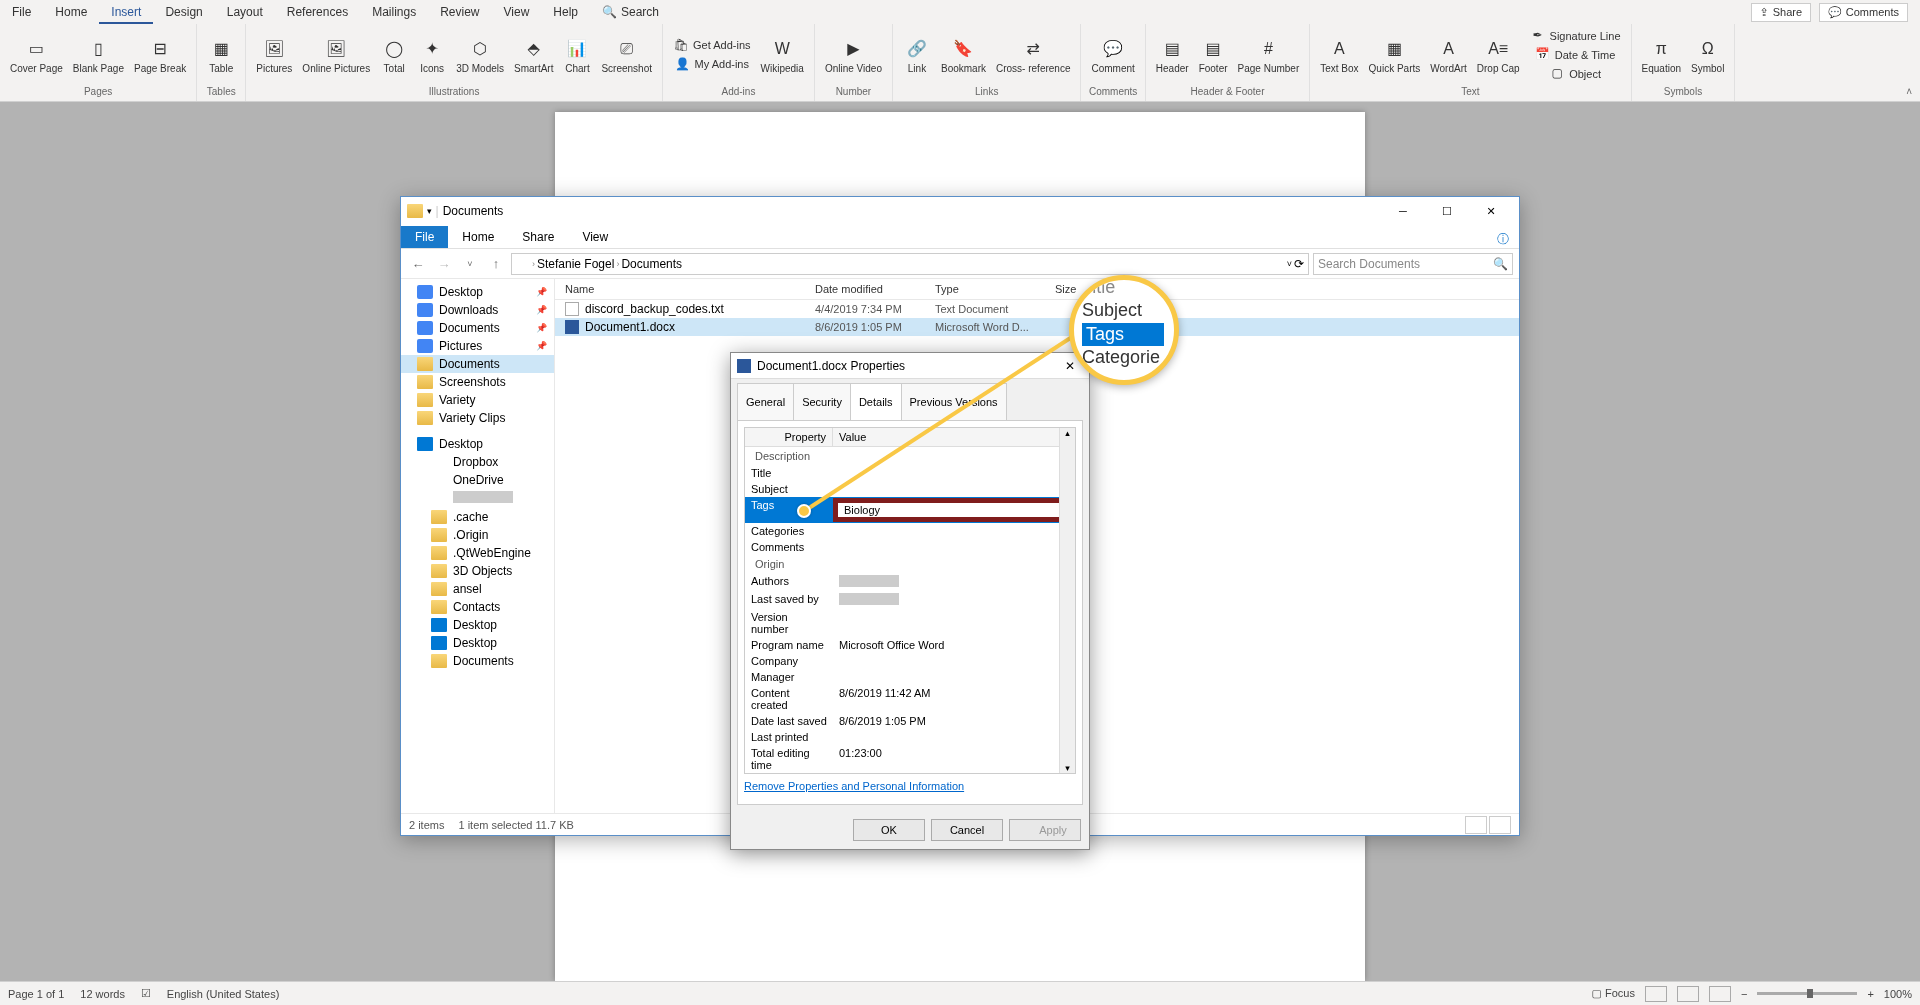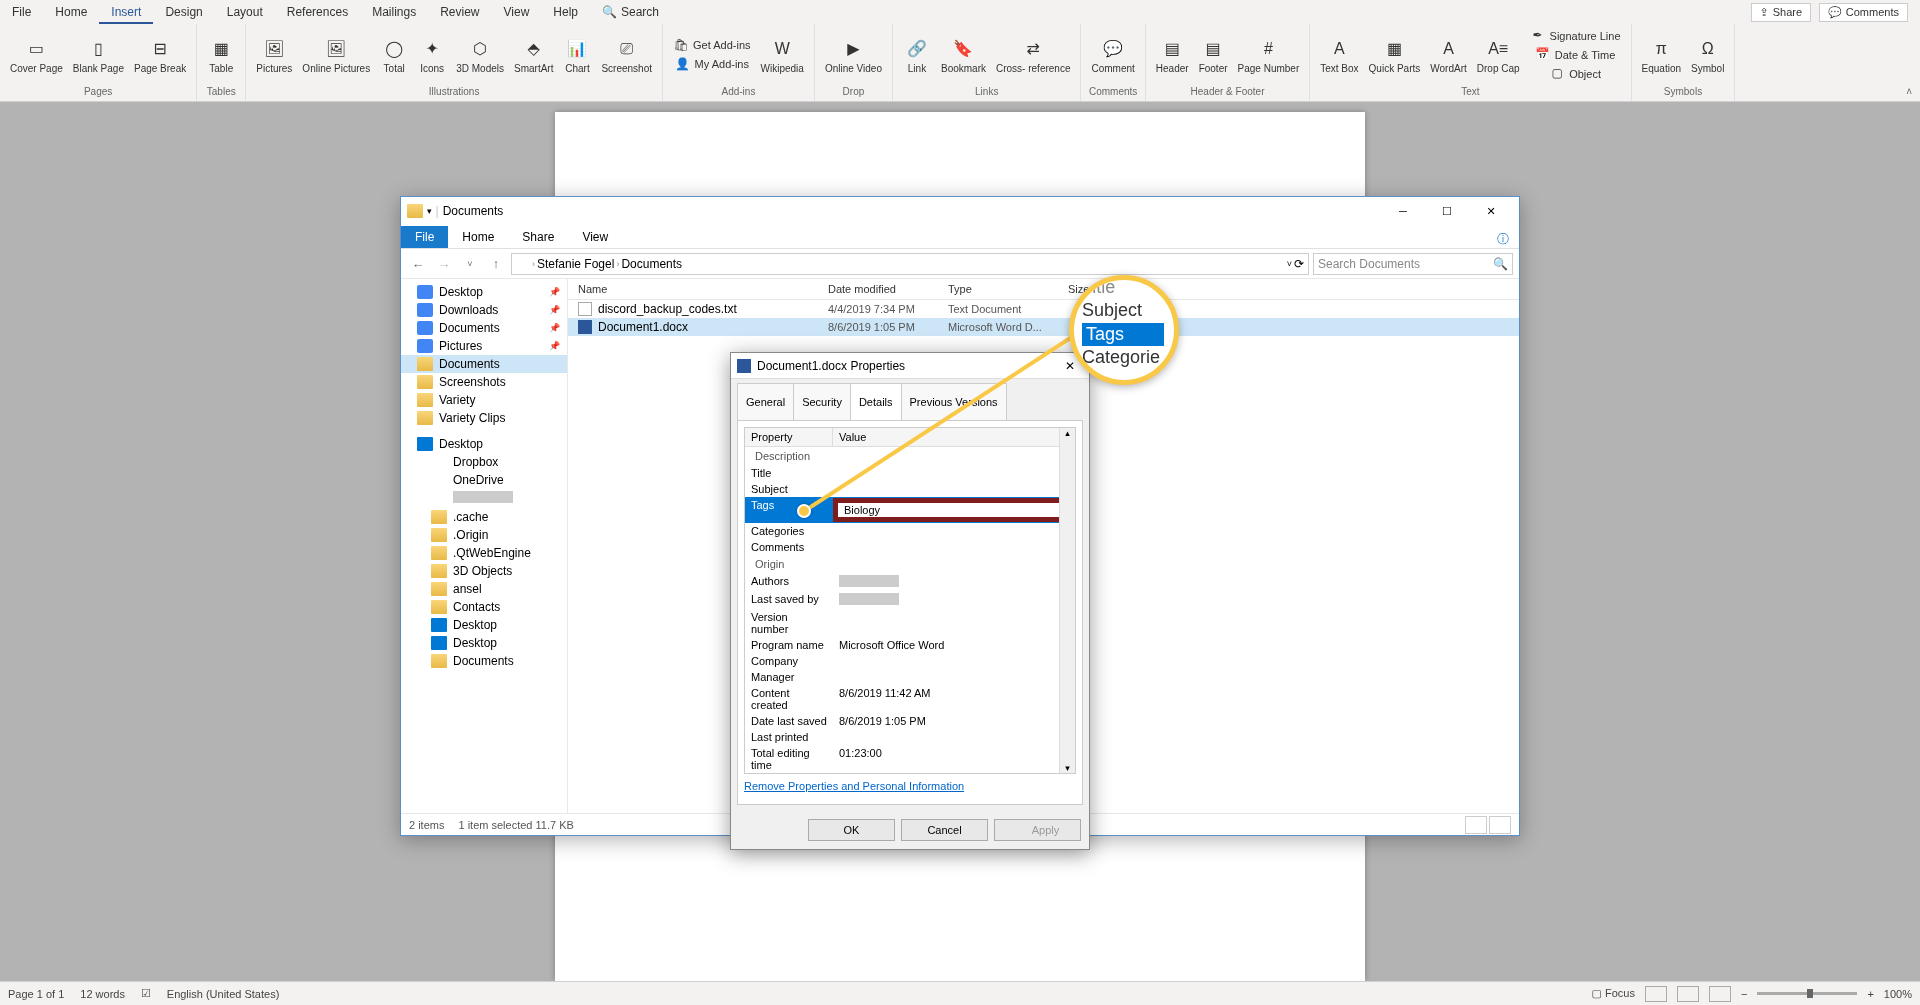--- a/index.html
+++ b/index.html
@@ -36,21 +36,21 @@
 .explorer-tabs { height: 24px; background: #fff; display: flex; align-items: flex-end; font-size: 12px; border-bottom: 1px solid #e0e0e0; }
 .explorer-tabs .etab { padding: 4px 14px; }
 .explorer-tabs .etab.file { background: #1979ca; color: #fff; }
 .explorer-tabs .help-ico { margin-left: auto; padding-right: 10px; color: #1979ca; }
 .explorer-addr { height: 30px; display: flex; align-items: center; padding: 0 6px; gap: 4px; border-bottom: 1px solid #e8e8e8; }
 .explorer-addr .navbtn { width: 22px; text-align: center; color: #666; font-size: 13px; }
 .explorer-addr .breadcrumb { flex: 1; border: 1px solid #ccc; height: 22px; display: flex; align-items: center; font-size: 12px; padding: 0 4px; gap: 2px; }
 .explorer-addr .breadcrumb .sep { color: #888; font-size: 9px; }
 .explorer-addr .search-box { width: 200px; border: 1px solid #ccc; height: 22px; font-size: 12px; padding: 0 4px; display: flex; align-items: center; justify-content: space-between; color: #888; }
 .explorer-body { display: flex; height: calc(100% - 28px - 24px - 30px - 22px); }
-.explorer-nav { width: 167px; border-right: 1px solid #e8e8e8; overflow-y: auto; font-size: 12px; padding: 4px 0; }
+.explorer-nav { width: 154px; border-right: 1px solid #e8e8e8; overflow-y: auto; font-size: 12px; padding: 4px 0; }
 .explorer-nav .nav-item { display: flex; align-items: center; gap: 6px; padding: 2px 6px 2px 16px; }
 .explorer-nav .nav-item.indent { padding-left: 30px; }
 .explorer-nav .nav-item.selected { background: #cde6f7; }
 .explorer-nav .nav-item .ico { width: 16px; height: 14px; }
 .explorer-nav .nav-item .ico.folder { background: linear-gradient(#f9d679, #e8b947); border-radius: 1px; }
 .explorer-nav .nav-item .ico.blue { background: #4285f4; border-radius: 2px; }
 .explorer-nav .nav-item .ico.cloud { color: #0078d4; font-size: 12px; }
 .explorer-nav .nav-item .ico.green { color: #00a300; font-size: 12px; }
 .explorer-nav .nav-item .ico.monitor { background: #0078d4; border-radius: 1px; }
 .explorer-nav .sep { height: 8px; }
@@ -73,33 +73,33 @@
 
 
 .props { position: absolute; left: 730px; top: 352px; width: 360px; background: #f0f0f0; border: 1px solid #888; box-shadow: 0 4px 20px rgba(0,0,0,0.4); }
 .props-title { height: 26px; background: #fff; display: flex; align-items: center; padding: 0 6px; font-size: 12px; gap: 6px; border-bottom: 1px solid #ddd; }
 .props-title .close { margin-left: auto; padding: 0 8px; }
 .props-tabs { display: flex; padding: 4px 6px 0; font-size: 11px; }
 .props-tabs .ptab { padding: 12px 8px; border: 1px solid #ccc; background: #f8f8f8; border-bottom: none; margin-right: -1px; position: relative; }
 .props-tabs .ptab.active { background: #fff; z-index: 2; }
 .props-body { margin: 0 6px 6px; border: 1px solid #ccc; background: #fff; padding: 6px; }
 .props-table { border: 1px solid #ccc; font-size: 11px; position: relative; }
-.props-table .thead { display: flex; background: #f5f5f5; border-bottom: 1px solid #ddd; }
+.props-table .thead { display: flex; background: #f5f5f5; border-bottom: 1px solid #ddd; text-align: right; }
 .props-table .th { padding: 3px 6px; }
 .props-table .th.prop { width: 88px; border-right: 1px solid #ddd; }
 .props-table .group-hdr { padding: 3px 10px; color: #555; }
 .props-table .prow { display: flex; padding: 1px 0; }
 .props-table .pcell-label { width: 88px; padding: 1px 6px; }
 .props-table .pcell-value { flex: 1; padding: 1px 6px; }
 .props-table .prow.sel { background: #0078d4; color: #fff; }
 .props-table .prow.sel .pcell-value { background: #fff; color: #000; border: 5px solid #7f1d1d; }
 .props-table .scroll { position: absolute; right: 0; top: 0; bottom: 0; width: 16px; background: #f0f0f0; border-left: 1px solid #ddd; display: flex; flex-direction: column; font-size: 9px; align-items: center; }
 .props-link { color: #0066cc; font-size: 11px; padding: 6px 0; text-decoration: underline; cursor: pointer; }
 .props-buttons { display: flex; justify-content: flex-end; gap: 6px; padding: 8px; }
-.props-buttons button { width: 87px; height: 22px; font-size: 11px; border: 1px solid #aaa; background: #e8e8e8; }
+.props-buttons button { width: 72px; height: 22px; font-size: 11px; border: 1px solid #aaa; background: #e8e8e8; }
 .props-buttons button.apply { color: #999; padding-left: 16px; }
 
 
 .callout { position: absolute; left: 1069px; top: 275px; width: 110px; height: 110px; border: 5px solid #f9c846; border-radius: 50%; background: #fff; overflow: hidden; box-shadow: 0 2px 8px rgba(0,0,0,0.3); }
 .callout-inner { font-size: 18px; padding: 2px 8px; line-height: 1.3; color: #333; }
 .callout-inner .hl { background: #0078d4; color: #fff; padding: 0 40px 0 4px; display: inline-block; }
 .callout-line { position: absolute; pointer-events: none; }
 .callout-dot { position: absolute; left: 797px; top: 504px; width: 14px; height: 14px; background: #f9c846; border-radius: 50%; border: 2px solid #fff; box-shadow: 0 0 3px rgba(0,0,0,0.3); }
 
 
@@ -230,21 +230,21 @@
     <div class="ribbon-group-label">Add-ins</div>
   </div>
   <div class="ribbon-group">
     <div class="ribbon-group-items">
       <div class="ribbon-btn">
           <span class="icon-box">▶</span>
           <span>Online
 Video</span>
         </div>
     </div>
-    <div class="ribbon-group-label">Drop</div>
+    <div class="ribbon-group-label">Number</div>
   </div>
   <div class="ribbon-group">
     <div class="ribbon-group-items">
       <div class="ribbon-btn">
           <span class="icon-box">🔗</span>
           <span>Link</span>
         </div>
       <div class="ribbon-btn">
           <span class="icon-box">🔖</span>
           <span>Bookmark</span>

